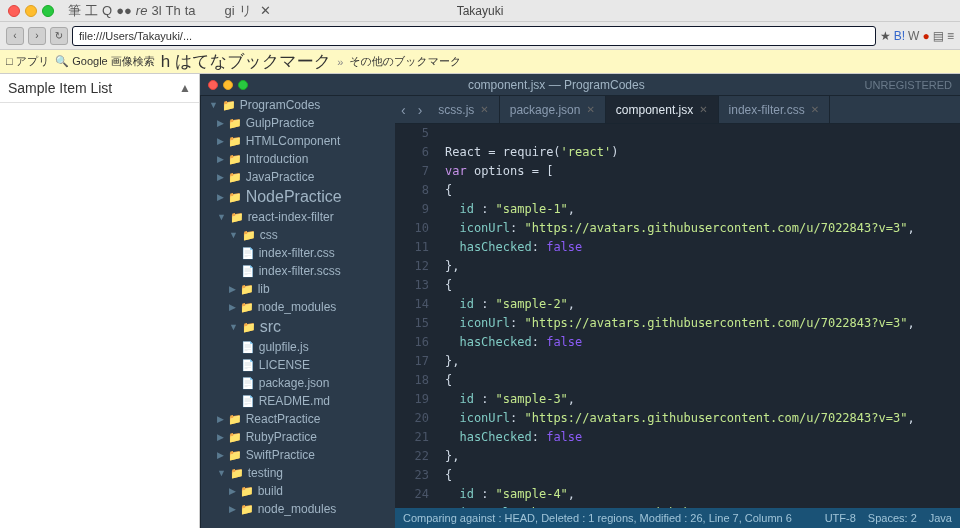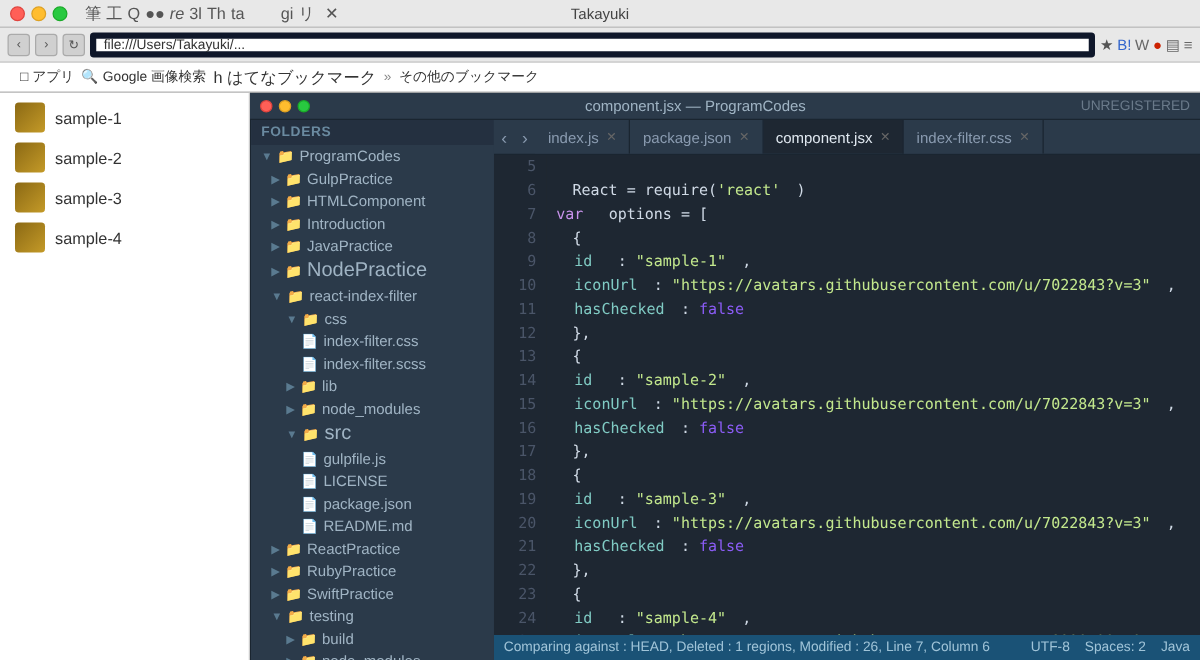--- a/index.html
+++ b/index.html
@@ -38,33 +38,33 @@
       gap: 4px;
       border-bottom: 1px solid #ccc;
     }
     .nav-btn {
       width: 18px; height: 18px; border-radius: 3px;
       background: #d0d0d0; border: 1px solid #aaa;
       display: flex; align-items: center; justify-content: center;
       font-size: 10px; color: #555; cursor: pointer;
     }
     .address-bar {
-      flex: 1; height: 20px; background: white; border: 5px solid #0f172a;
+      flex: 1; height: 20px; background: white; border: 1px solid #0f172a;
       border-radius: 3px; font-size: 11px; padding: 0 6px;
       color: #333; display: flex; align-items: center;
     }
     .browser-icons { display: flex; gap: 3px; align-items: center; }
 
     
     .bookmark-bar {
       height: 24px;
-      background: #ffffff;
+      background: #fef9c3;
       display: flex;
       align-items: center;
-      padding: 0 16px;
+      padding: 0 6px;
       gap: 6px;
       border-bottom: 1px solid #ccc;
       font-size: 11px;
       color: #333;
     }
 
     
     .main-area {
       flex: 1;
       display: flex;
@@ -176,21 +176,21 @@
       overflow: hidden;
       white-space: pre;
     }
     .code-line { height: 19px; font-size: 12px; display: block; }
 
     
     .kw-var { color: #c792ea; }
     .kw-key { color: #80cbc4; }
     .str { color: #c3e88d; }
     .bool-false { color: #8b5cf6; }
-    .plain { color: #d0dae6; margin-left: 13px; }
+    .plain { color: #d0dae6; }
 
     
     .status-bar {
       height: 20px;
       background: #1a5276;
       display: flex;
       align-items: center;
       padding: 0 8px;
       gap: 8px;
       font-size: 11px;
@@ -293,64 +293,49 @@
     <span style="font-size:12px;color:#666;">W</span>
     <span style="font-size:12px;color:#cc2200;">●</span>
     <span style="font-size:12px;color:#666;">▤</span>
     <span style="font-size:12px;color:#666;">≡</span>
   </div>
 </div>
 
 <div class="bookmark-bar">
   <span style="font-size:11px;">□ アプリ</span>
   <span style="font-size:11px;">🔍 Google 画像検索</span>
-  <span style="font-size:13px;text-align:center;">h はてなブックマーク</span>
+  <span style="font-size:17px;text-align:center;">h はてなブックマーク</span>
   <span style="font-size:11px;color:#888;">»</span>
   <span style="font-size:11px;">その他のブックマーク</span>
 </div>
 
 <div class="main-area">
 
   <div class="left-panel">
-    <div class="sample-list" id="sample-list">
-        <div class="sample-item">
-          <div class="item-avatar"></div>
-          <span>sample-1</span>
-        </div>
-        <div class="sample-item">
-          <div class="item-avatar"></div>
-          <span>sample-2</span>
-        </div>
-        <div class="sample-item">
-          <div class="item-avatar"></div>
-          <span>sample-3</span>
-        </div>
-        <div class="sample-item">
-          <div class="item-avatar"></div>
-          <span>sample-4</span>
-        </div>
-      </div>
+    <div class="panel-header">
+      <span class="panel-title">Sample Item List</span>
+      <span class="collapse-arrow">▲</span>
+    </div>
   </div>
 
   <div style="flex:1;display:flex;flex-direction:column;overflow:hidden;">
 
     <div class="editor-titlebar">
       <div class="editor-traffic">
         <div class="traffic-light tl-close" style="width:10px;height:10px;"></div>
         <div class="traffic-light tl-min" style="width:10px;height:10px;"></div>
         <div class="traffic-light tl-max" style="width:10px;height:10px;"></div>
       </div>
       <div class="editor-title-center">component.jsx — ProgramCodes</div>
       <div class="editor-title-right">UNREGISTERED</div>
     </div>
 
     <div class="content-split">
 
       <div class="folder-panel">
-        <div class="folder-header">FOLDERS</div>
         <div id="folder-tree">
             <div class="folder-item ">
               <span class="folder-arrow">▼</span>
               <span style="font-size: 11px;">📁</span>
               <span style="font-size: 12px;">ProgramCodes</span>
             </div>
             <div class="folder-item indent-1">
               <span class="folder-arrow">▶</span>
               <span style="font-size: 11px;">📁</span>
               <span style="font-size: 12px;">GulpPractice</span>
@@ -456,21 +441,21 @@
             </div>
           </div>
       </div>
 
       <div style="flex:1;display:flex;flex-direction:column;overflow:hidden;">
 
         <div class="tab-bar" id="tab-bar">
           <button class="tab-nav-btn">‹</button>
           <button class="tab-nav-btn">›</button>
         <div class="tab">
-              <span>index.js</span>
+              <span>scss.js</span>
               <span class="tab-close">✕</span>
             </div>
             <div class="tab">
               <span>package.json</span>
               <span class="tab-close">✕</span>
             </div>
             <div class="tab active">
               <span>component.jsx</span>
               <span class="tab-close">✕</span>
             </div>

